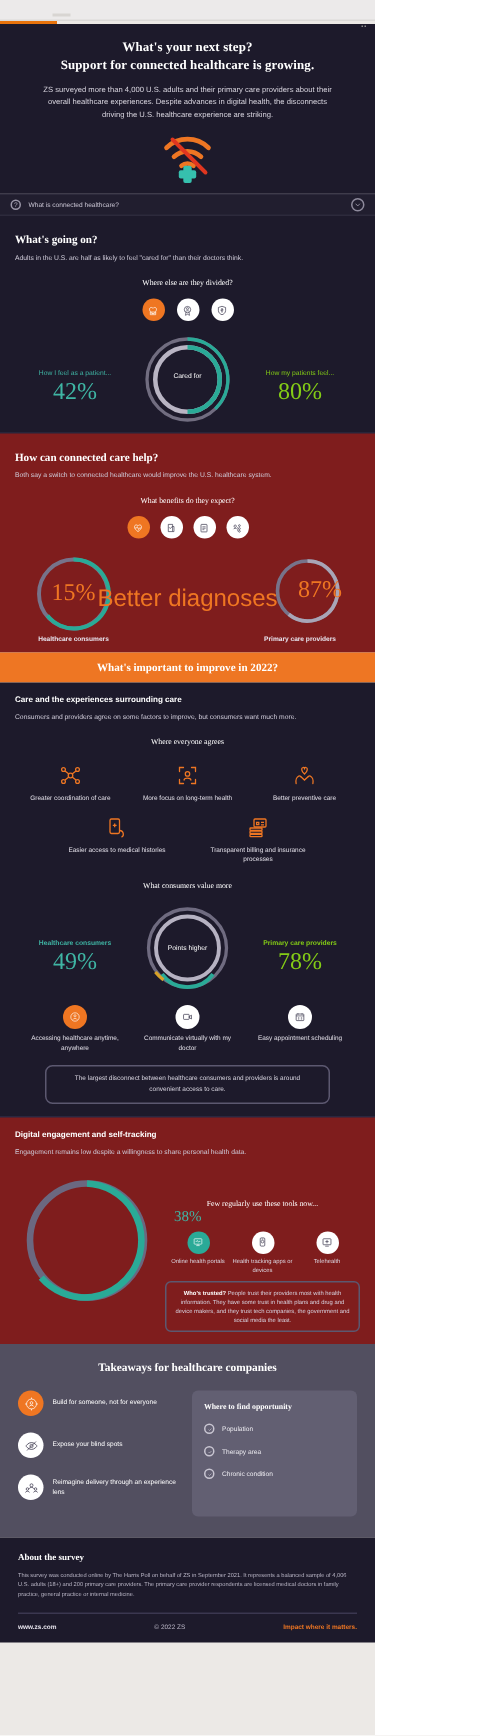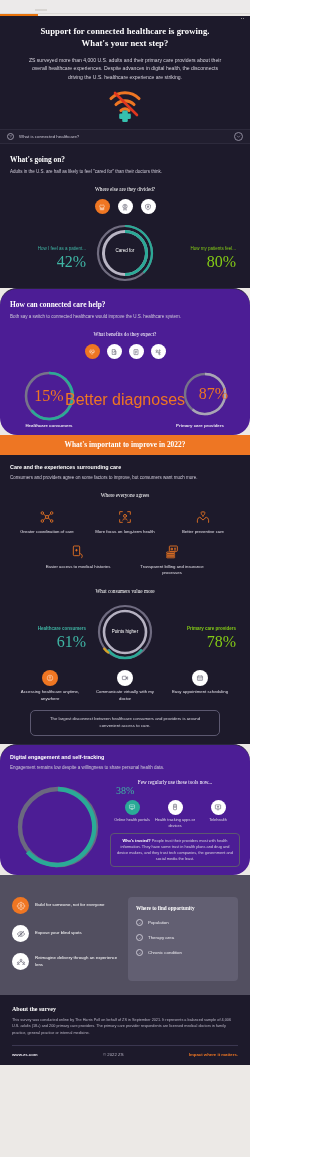--- a/index.html
+++ b/index.html
@@ -17,21 +17,21 @@
     position:relative;
   }
   .browser-strip .dots{ position:absolute; right:3px; top:5px; width:6px; height:2px;}
   .browser-strip .dots i{ display:inline-block;width:1px;height:1px;background:#8b8b8b;margin-right:1px;}
   .browser-strip .ghost{position:absolute;left:35px;top:9px;width:12px;height:2px;background:#d8d5d2;}
 
   .orange-rule{height:2px;background:#e8730c;width:38px;margin-left:0;}
 
   
   .sec{ background:#1d1a2b; padding:0 10px; }
-  .sec.dark2{ background:#4c1d95;border-radius:17px; }
+  .sec.dark2{ background:#7f1d1d; }
   h1,h2,h3,h4{ font-family:"Liberation Serif", serif; font-weight:bold; }
   .serif{font-family:"Liberation Serif", serif;}
 
   
   .hero{ background:#1d1a2b; padding:9px 14px 4px; text-align:center; }
   .hero .t1{ color:#fff; font-size:8.6px; line-height:12px; letter-spacing:.1px;}
   .hero p{ color:#d7d4de; font-size:5.1px; line-height:8.4px; margin-top:7px; padding:0 14px;}
   .wifi-wrap{ margin:7px auto 3px; width:46px; height:34px; position:relative;}
 
   
@@ -58,21 +58,21 @@
 
   
   .icon-row{ display:flex; justify-content:center; gap:8px; margin-top:7px;}
   .circ{ width:15px;height:15px;border-radius:50%;background:#fff;display:flex;align-items:center;justify-content:center;}
   .circ.active{ background:#ef7622; }
   .circ svg{ width:8px;height:8px; }
 
   
   .donut-block{ position:relative; height:62px; margin-top:6px;}
   .donut{ position:absolute; left:50%; transform:translateX(-50%); top:2px;}
-  .side{ position:absolute; top:26px; width:72px; text-align:right;}
+  .side{ position:absolute; top:26px; width:72px; text-align:center;}
   .side.l{ left:4px;} .side.r{ right:4px;}
   .side .cap{ font-size:4.5px; }
   .side .big{ font-family:"Liberation Serif",serif; font-size:16px; line-height:19px; margin-top:1px;}
   .teal{ color:#3fb5a4;} .silver{color:#84cc16;} .orange{color:#ef7622;}
   .donut-ctr{ position:absolute; left:0; right:0; text-align:center; color:#fff; font-size:4.5px;}
 
   
   .band{ background:#ee7623; padding:5px 10px 6px; }
   .band h2{ color:#fff; font-size:7.4px;text-align:center; }
 
@@ -90,21 +90,21 @@
   .val .cap{ color:#e2dfe8; font-size:4.3px; line-height:6.6px; margin-top:3px;}
 
   .callout{
     margin:8px 20px 0; border:.6px solid #5c5870; border-radius:5px;
     padding:5px 8px; color:#d9d6e1; font-size:4.3px; line-height:6.8px; text-align:center;
   }
 
   
   .split{ display:flex; gap:4px; margin-top:6px; }
   .split .lcol{ width:96px; position:relative; height:80px;}
-  .split .rcol{ flex:1; }
+  .split .rcol{ flex:1;margin-top:21px; }
   .big79{ position:absolute; left:0; right:0; top:16px; text-align:center;}
   .big79 .n{ font-family:"Liberation Serif",serif; font-size:17px; color:#3fb5a4; line-height:18px;}
   .big79 .d{ color:#ddd9e4; font-size:4.1px; line-height:6.2px; margin-top:2px; padding:0 14px;}
   .pct38{ color:#3fb5a4; font-family:"Liberation Serif",serif; font-size:10px; padding-left:6px;}
   .tools{ display:flex; justify-content:space-between; margin-top:4px; padding:0 2px;}
   .tool{ width:40px; text-align:center;}
   .tool .cap{ color:#ddd9e4; font-size:3.9px; line-height:5.8px; margin-top:2px;}
   .trust{
     margin-top:5px; border:.6px solid #5c5870; border-radius:4px; padding:4px 5px;
     color:#d7d3e0; font-size:3.9px; line-height:5.9px; text-align:center;
@@ -143,22 +143,22 @@
 
 <div class="page">
 
   <div class="browser-strip">
     <div class="ghost"></div>
     <div class="dots"><i></i><i></i></div>
   </div>
   <div class="orange-rule"></div>
 
   <div class="hero">
+    <h1 class="t1">What's your next step?</h1>
     <h1 class="t1">Support for connected healthcare is growing.</h1>
-    <h1 class="t1">What's your next step?</h1>
     <p>ZS surveyed more than 4,000 U.S. adults and their primary care providers about their overall healthcare experiences. Despite advances in digital health, the disconnects driving the U.S. healthcare experience are striking.</p>
     <div class="wifi-wrap">
       <svg viewBox="0 0 46 34" width="46" height="34">
         <g fill="none" stroke="#ee7623" stroke-width="3.1" stroke-linecap="round">
           <path d="M9 10.5 A20 20 0 0 1 37 10.5"></path>
           <path d="M14 16.5 A13 13 0 0 1 32 16.5"></path>
           <path d="M19 22.5 A6.5 6.5 0 0 1 27 22.5"></path>
         </g>
         <path d="M13 5 L35 27" stroke="#e0361f" stroke-width="2.6" stroke-linecap="round"></path>
         <g fill="#36c0ae">
@@ -369,21 +369,21 @@
     <div class="donut-block" style="height:64px;">
       <svg class="donut" width="60" height="60" viewBox="0 0 60 60">
         <circle cx="30" cy="30" r="26" fill="none" stroke="#6f6b80" stroke-width="2.2"></circle>
         <circle cx="30" cy="30" r="21" fill="none" stroke="#b6b2c2" stroke-width="2.6"></circle>
         <path d="M13 47.4 A21 21 0 0 0 47 47.4" fill="none" stroke="#2aaa97" stroke-width="2.6"></path>
         <path d="M8.6 46 A26 26 0 0 0 14 51.2" fill="none" stroke="#d6a128" stroke-width="2.2"></path>
       </svg>
       <div class="donut-ctr" style="top:29px;">Points higher</div>
       <div class="side l">
         <div class="cap teal" style="font-weight:bold;">Healthcare consumers</div>
-        <div class="big teal">61%</div>
+        <div class="big teal">49%</div>
       </div>
       <div class="side r">
         <div class="cap silver" style="font-weight:bold;">Primary care providers</div>
         <div class="big silver">78%</div>
       </div>
     </div>
 
     <div class="val3">
       <div class="val">
         <div class="circ active" style="margin:0 auto;width:16px;height:16px;">
@@ -467,20 +467,21 @@
           </div>
         </div>
         <div class="trust">
           <b>Who's trusted?</b><span> People trust their providers most with health information. They have some trust in health plans and drug and device makers, and they trust tech companies, the government and social media the least.</span>
         </div>
       </div>
     </div>
   </div>
 
   <div class="takeaway">
+    <h2>Takeaways for healthcare companies</h2>
     <div class="tk-body">
       <div class="tk-left">
         <div class="tk-item">
           <span class="bub o">
             <svg viewBox="0 0 20 20">
                 <circle cx="10" cy="10" r="6.6" fill="none" stroke="#fff" stroke-width="1"></circle>
                 <circle cx="10" cy="8.6" r="1.8" fill="none" stroke="#fff" stroke-width="1"></circle>
                 <path d="M7 13.4c0-2.3 6-2.3 6 0" fill="none" stroke="#fff" stroke-width="1"></path>
                 <path d="M10 1.4v2M10 16.6v2M1.4 10h2M16.6 10h2" stroke="#fff" stroke-width="1"></path>
               </svg>

